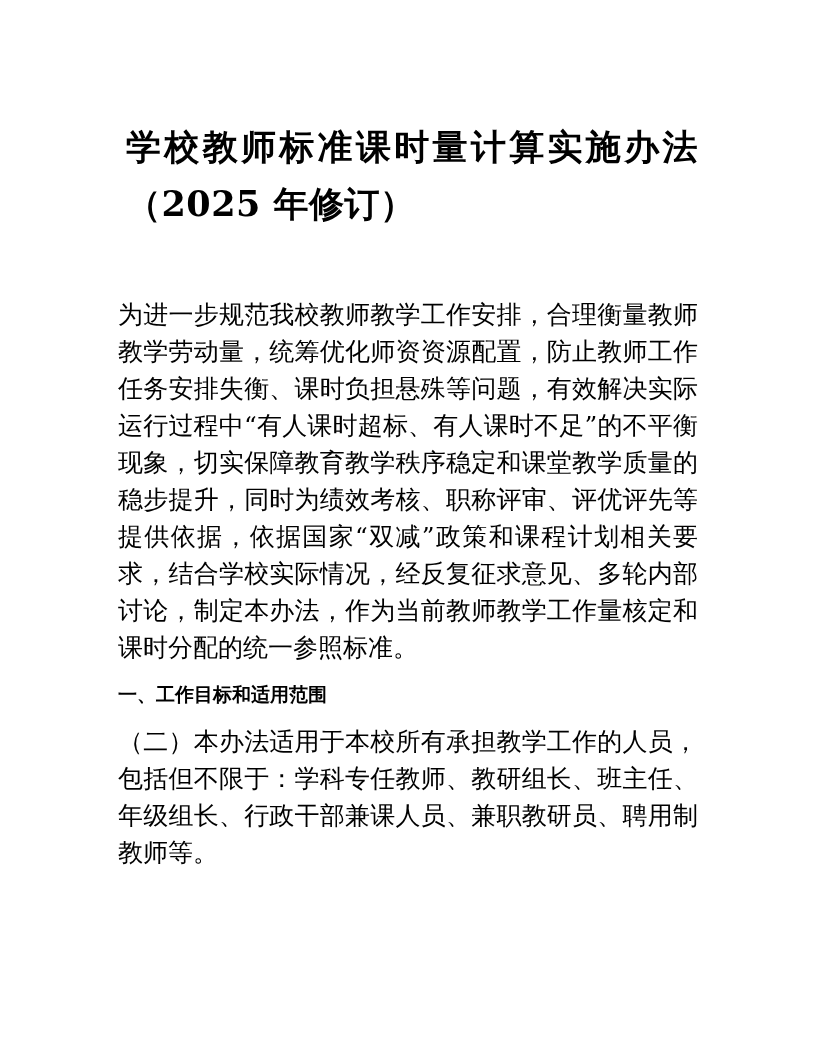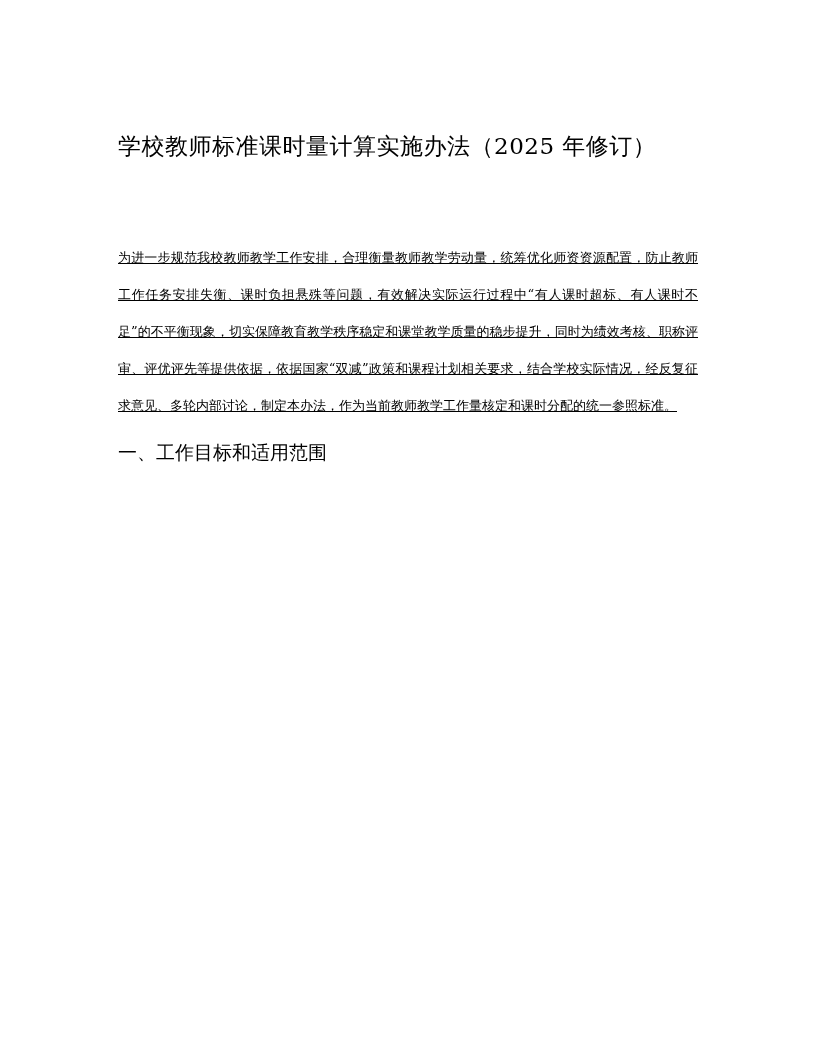--- a/index.html
+++ b/index.html
@@ -17,50 +17,50 @@
     overflow: hidden;
     box-sizing: border-box;
   }
   .content {
     position: absolute;
     left: 118px;
     top: 118px;
     width: 580px;
   }
   .doc-title {
-    font-size: 23px;
-    font-weight: normal;
+    font-size: 35px;
+    font-weight: bold;
     line-height: 57px;
-    margin: 0 0 64px 0;
+    margin: 0 0 64px 8px;
     text-align: justify;
     letter-spacing: 0.5px;
   }
   .body-para {
-    font-size: 13px;
+    font-size: 25px;
     line-height: 37px;
     text-align: justify;
     text-justify: inter-ideograph;
     margin: 0 0 10px 0;
-    text-decoration: underline;
   }
   .section-heading {
     font-size: 19px;
-    font-weight: normal;
+    font-weight: bold;
     line-height: 37px;
     margin: 6px 0 10px 0;
   }
 </style>
 </head>
 <body>
 
 <div class="page">
   <div class="content">
 
     <h1 class="doc-title">学校教师标准课时量计算实施办法（2025 年修订）</h1>
 
     <p class="body-para">为进一步规范我校教师教学工作安排，合理衡量教师教学劳动量，统筹优化师资资源配置，防止教师工作任务安排失衡、课时负担悬殊等问题，有效解决实际运行过程中“有人课时超标、有人课时不足”的不平衡现象，切实保障教育教学秩序稳定和课堂教学质量的稳步提升，同时为绩效考核、职称评审、评优评先等提供依据，依据国家“双减”政策和课程计划相关要求，结合学校实际情况，经反复征求意见、多轮内部讨论，制定本办法，作为当前教师教学工作量核定和课时分配的统一参照标准。</p>
 
     <h2 class="section-heading">一、工作目标和适用范围</h2>
 
 
+    <p class="body-para">（二）本办法适用于本校所有承担教学工作的人员，包括但不限于：学科专任教师、教研组长、班主任、年级组长、行政干部兼课人员、兼职教研员、聘用制教师等。</p>
 
   </div>
 </div>
 
 </body></html>

